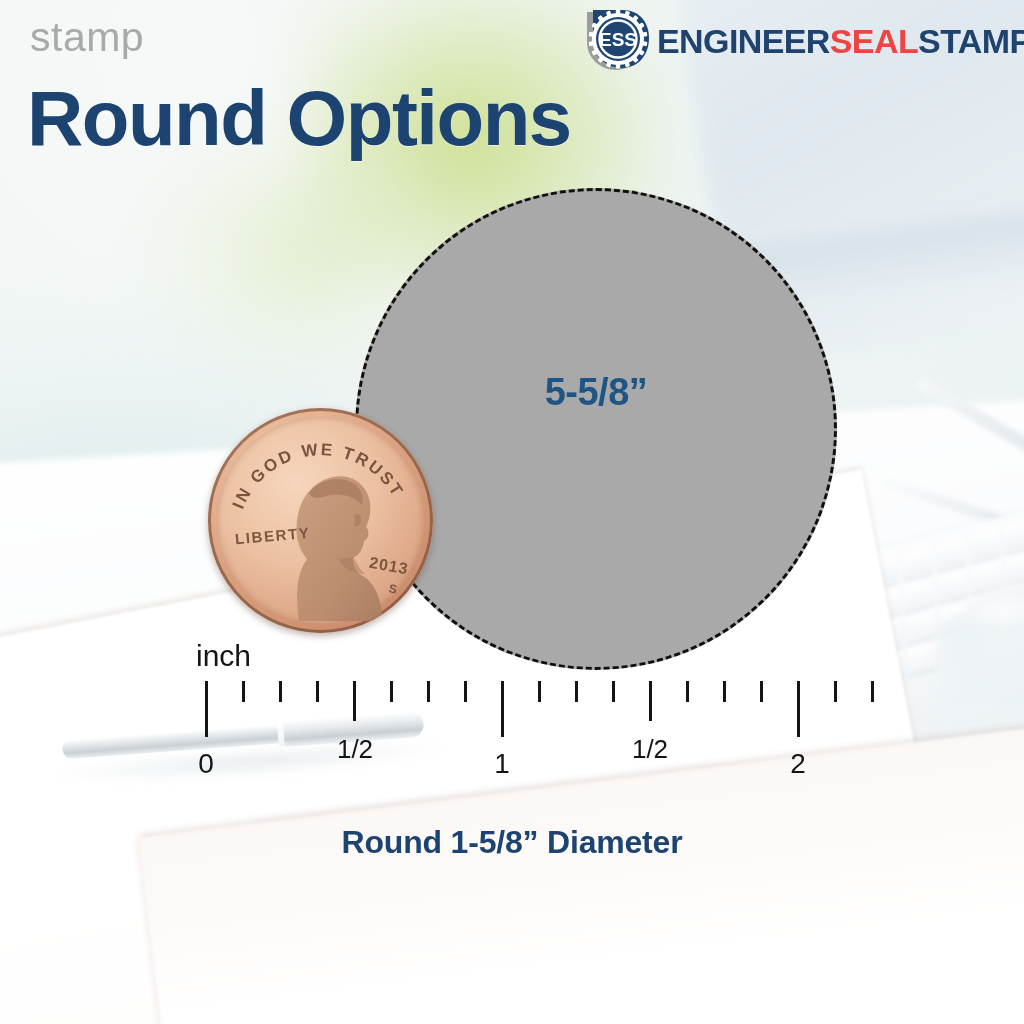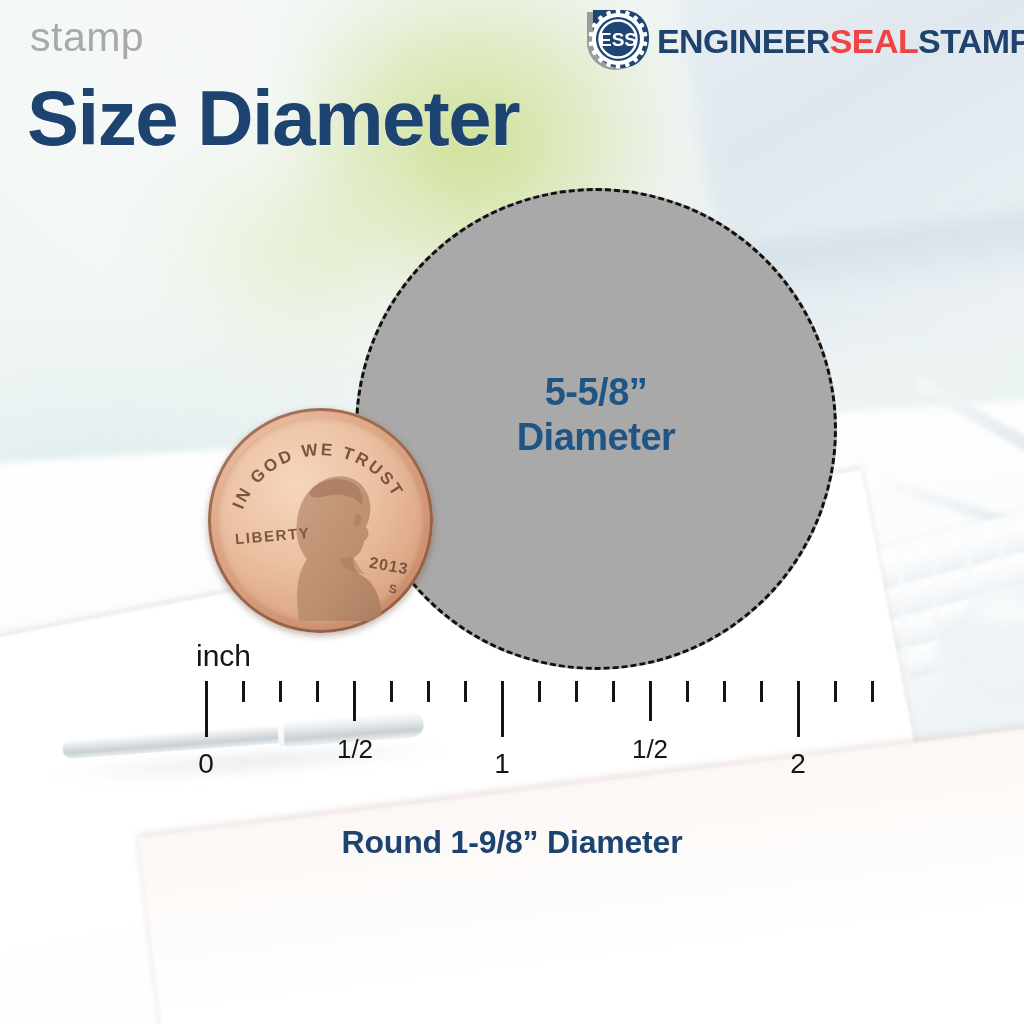--- a/index.html
+++ b/index.html
@@ -468,21 +468,21 @@
     <div class="bg-paper2"></div>
     <div class="bg-shadow-soft"></div>
     <div class="bg-stylus">
       <div class="st-body"></div>
       <div class="st-ring"></div>
       <div class="st-cap"></div>
     </div>
   </div>
 
   <div class="kicker">stamp</div>
-  <div class="headline">Size Diameter</div>
+  <div class="headline">Round Options</div>
 
   <div class="logo">
     <div class="logo-shield">
       <svg width="70" height="66" viewBox="0 0 70 66" aria-hidden="true">
 
         <path d="M4 4 H34 C50 4 60 16 60 32 C60 48 50 62 33 62 C17 62 4 50 4 34 Z" fill="#9a9c9e"></path>
 
         <path d="M10 2 H40 C56 2 66 14 66 30 C66 46 56 60 39 60 C23 60 10 48 10 32 Z" fill="#1f4573"></path>
 
         <g fill="#ffffff">
@@ -520,21 +520,20 @@
       <span class="wm wm-seal">SEAL</span>
       <span class="wm wm-stamps">STAMPS</span>
 
     </div>
   </div>
 
   <div class="shape-wrap">
     <div class="shape-circle"></div>
     <div class="shape-label">
       <div>5-5/8”</div>
-      <div>Diameter</div>
     </div>
   </div>
 
   <div class="penny">
     <div class="penny-rim"></div>
     <div class="penny-face">
       <svg class="penny-bust" viewBox="0 0 118 170" aria-hidden="true">
         <defs>
           <linearGradient id="bustg" x1="0" y1="0" x2="1" y2="1">
             <stop offset="0%" stop-color="#c79madd"></stop>
@@ -589,15 +588,15 @@
       </div>
     <div id="ruler-label-holder">
         <div class="ruler-label" style="left: 206px; top: 750px;">0</div>
         <div class="ruler-label small" style="left: 355px; top: 736px;">1/2</div>
         <div class="ruler-label" style="left: 502px; top: 750px;">1</div>
         <div class="ruler-label small" style="left: 650px; top: 736px;">1/2</div>
         <div class="ruler-label" style="left: 798px; top: 750px;">2</div>
       </div>
   </div>
 
-  <div class="caption">Round 1-9/8” Diameter</div>
+  <div class="caption">Round 1-5/8” Diameter</div>
 
 </div>
 
 </body></html>

